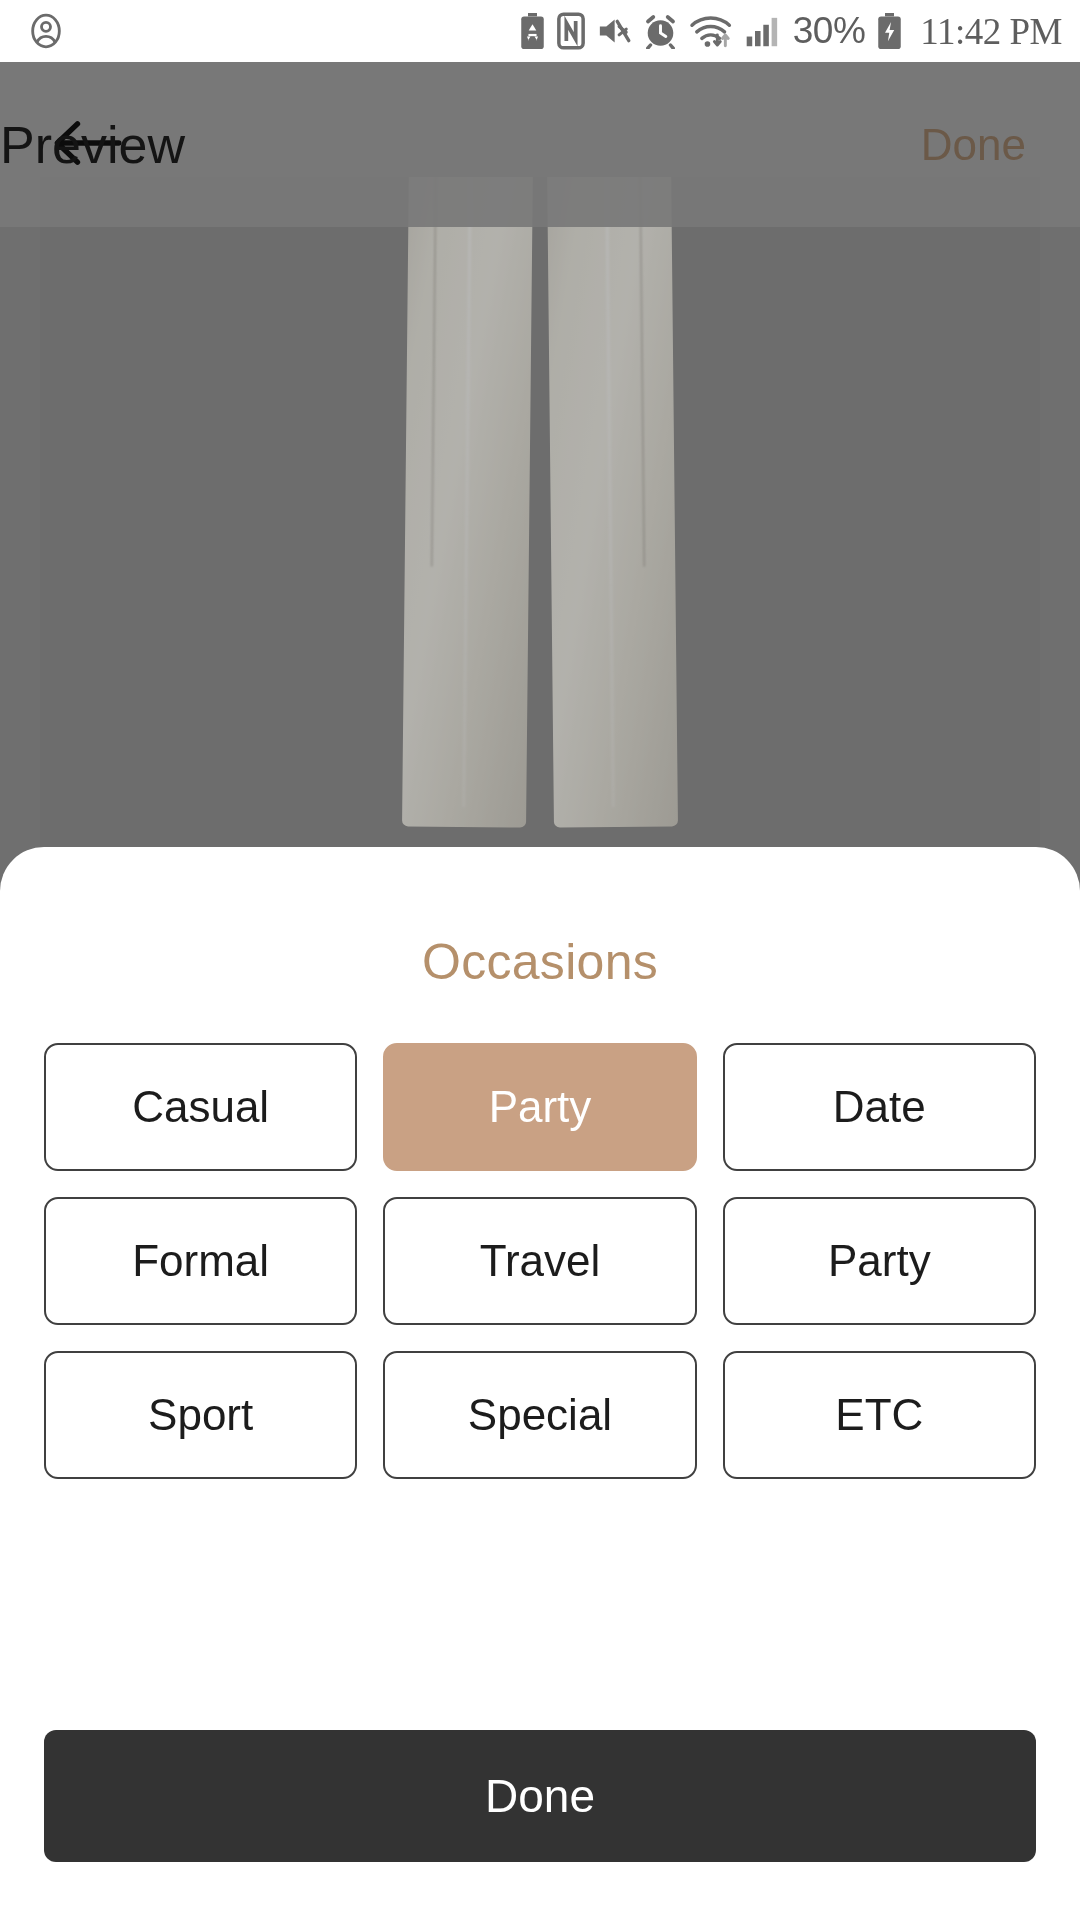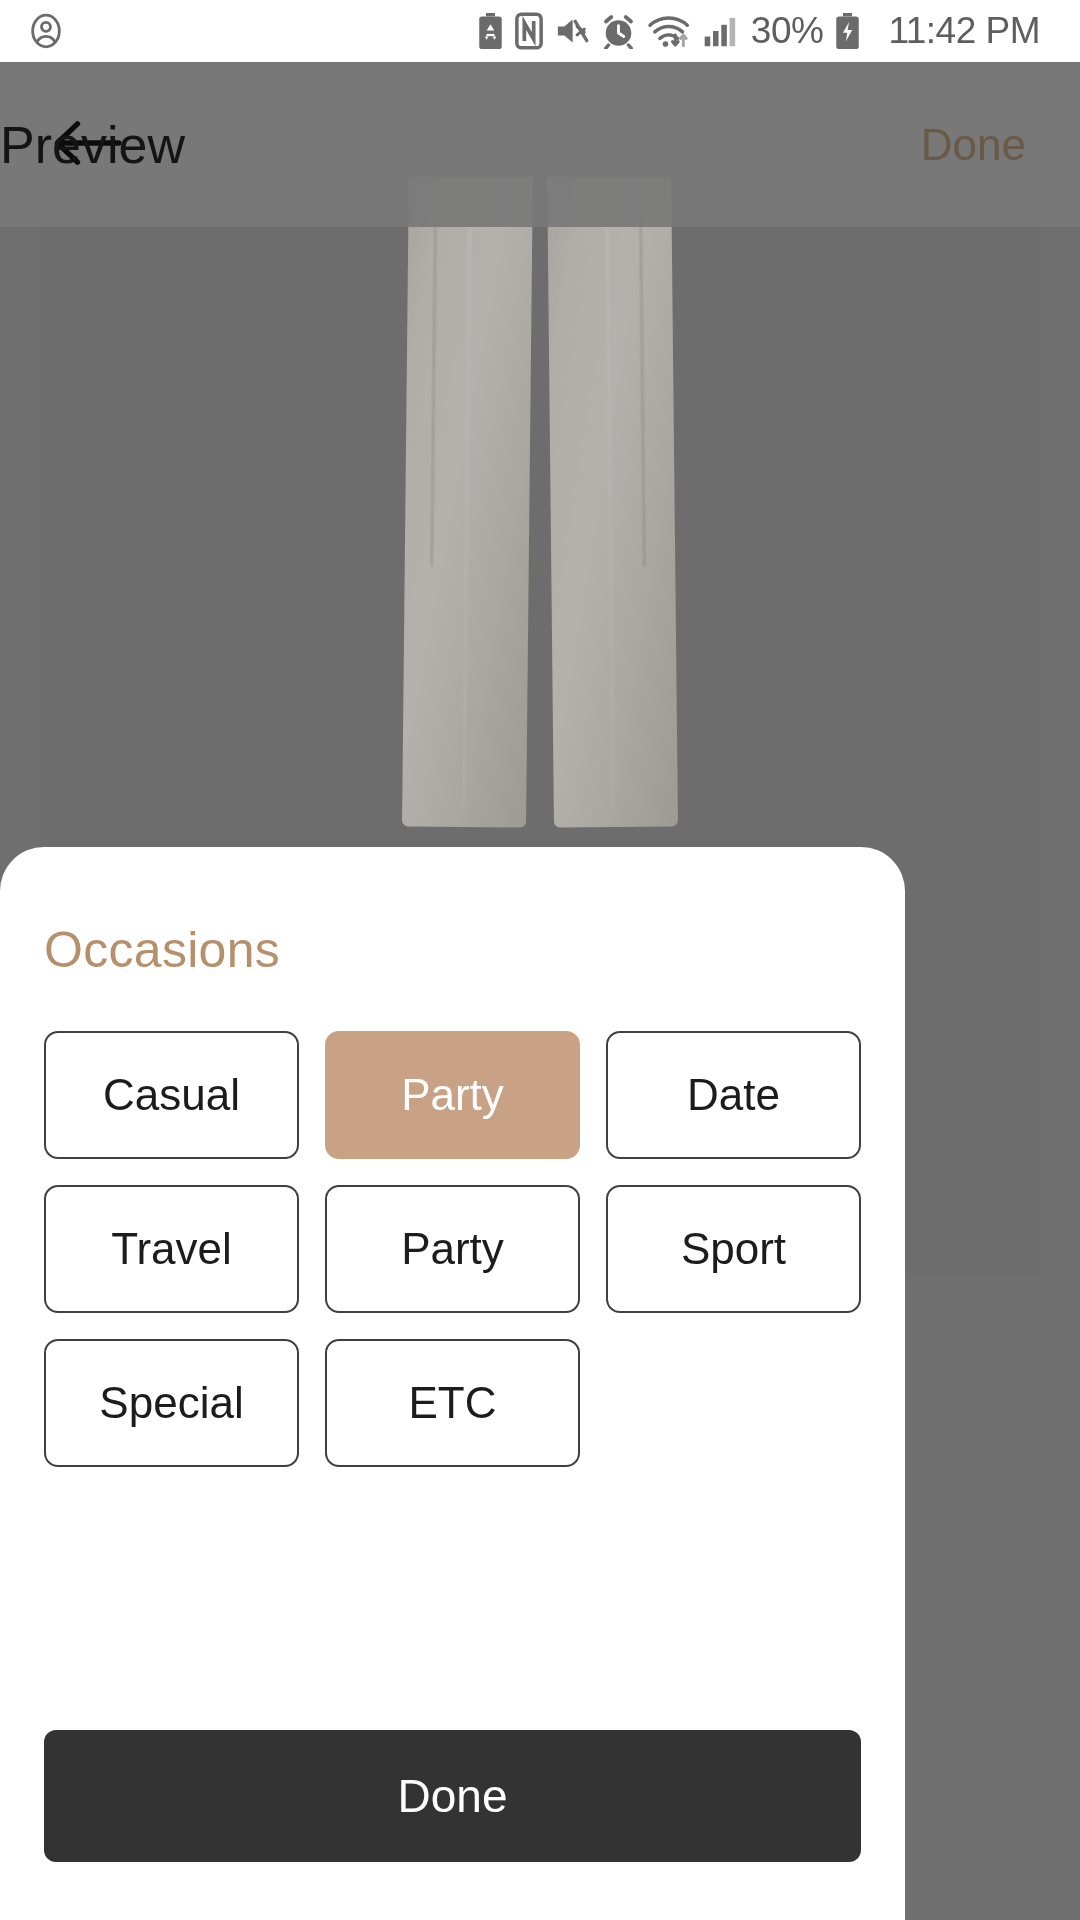--- a/index.html
+++ b/index.html
@@ -9,28 +9,28 @@
     font-family:"Liberation Sans", sans-serif;
     overflow:hidden;
   }
 
   .screen { position:relative; width:1080px; height:1920px; background:#fff; }
 
   
   .statusbar{
     position:absolute; top:0; left:0; width:1080px; height:62px;
     background:#ffffff; display:flex; align-items:center;
-    padding:0 40px 0 26px;
+    padding:0 18px 0 26px;
   }
   .sb-left{ display:flex; align-items:center; }
   .sb-right{ margin-left:auto; display:flex; align-items:center; gap:11px; }
   .sb-icon{ display:flex; align-items:center; justify-content:center; }
   .sb-time{
     font-size:37px; color:#5e5e5e; letter-spacing:-0.5px;
-    font-family:Liberation Sans, sans-serif; margin-left:16px;
+    font-family:Liberation Serif, serif; margin-left:6px;
   }
   .sb-batt-pct{ font-size:37px; color:#5e5e5e; letter-spacing:-0.5px; }
 
   
   .photo-stage{
     position:absolute; top:62px; left:0; width:1080px; height:1858px;
     background:#7e7e7e; overflow:hidden;
   }
   .photo-frame{
     position:absolute; top:115px; left:40px; width:1000px; height:1100px;
@@ -73,23 +73,24 @@
   .appbar-title{
     position:absolute; left:0; right:0; text-align:left;
     font-size:52px; color:#141414; font-weight:400; pointer-events:none;
   }
   .appbar-done{
     margin-left:auto; font-size:44px; color:#6b5948; cursor:pointer; padding:10px;
   }
 
   
   .sheet{
-    position:absolute; left:0; bottom:0; width:905px; height:1073px;
+    position:absolute; left:0; bottom:0; width:1080px; height:1073px;
     background:#ffffff; border-radius:44px 44px 0 0;
-    padding:0 44px;
+    padding:12px 44px;
+    text-align:center;
   }
   .sheet-title{
     font-size:50px; color:#b5906b; margin-top:74px; margin-bottom:52px;
     letter-spacing:0.3px;
   }
   .chip-grid{
     display:grid; grid-template-columns:repeat(3,1fr); gap:26px 26px;
   }
   .chip{
     height:128px; border:2px solid #404040; border-radius:14px;
@@ -220,20 +221,21 @@
     <div class="appbar-title">Preview</div>
     <div class="appbar-done">Done</div>
   </div>
 
   <div class="sheet">
     <div class="sheet-title">Occasions</div>
     <div class="chip-grid">
         <div class="chip">Casual</div>
         <div class="chip selected">Party</div>
         <div class="chip">Date</div>
+        <div class="chip">Formal</div>
         <div class="chip">Travel</div>
         <div class="chip">Party</div>
         <div class="chip">Sport</div>
         <div class="chip">Special</div>
         <div class="chip">ETC</div>
       </div>
     <div class="done-bar">Done</div>
   </div>
 
 </div>

